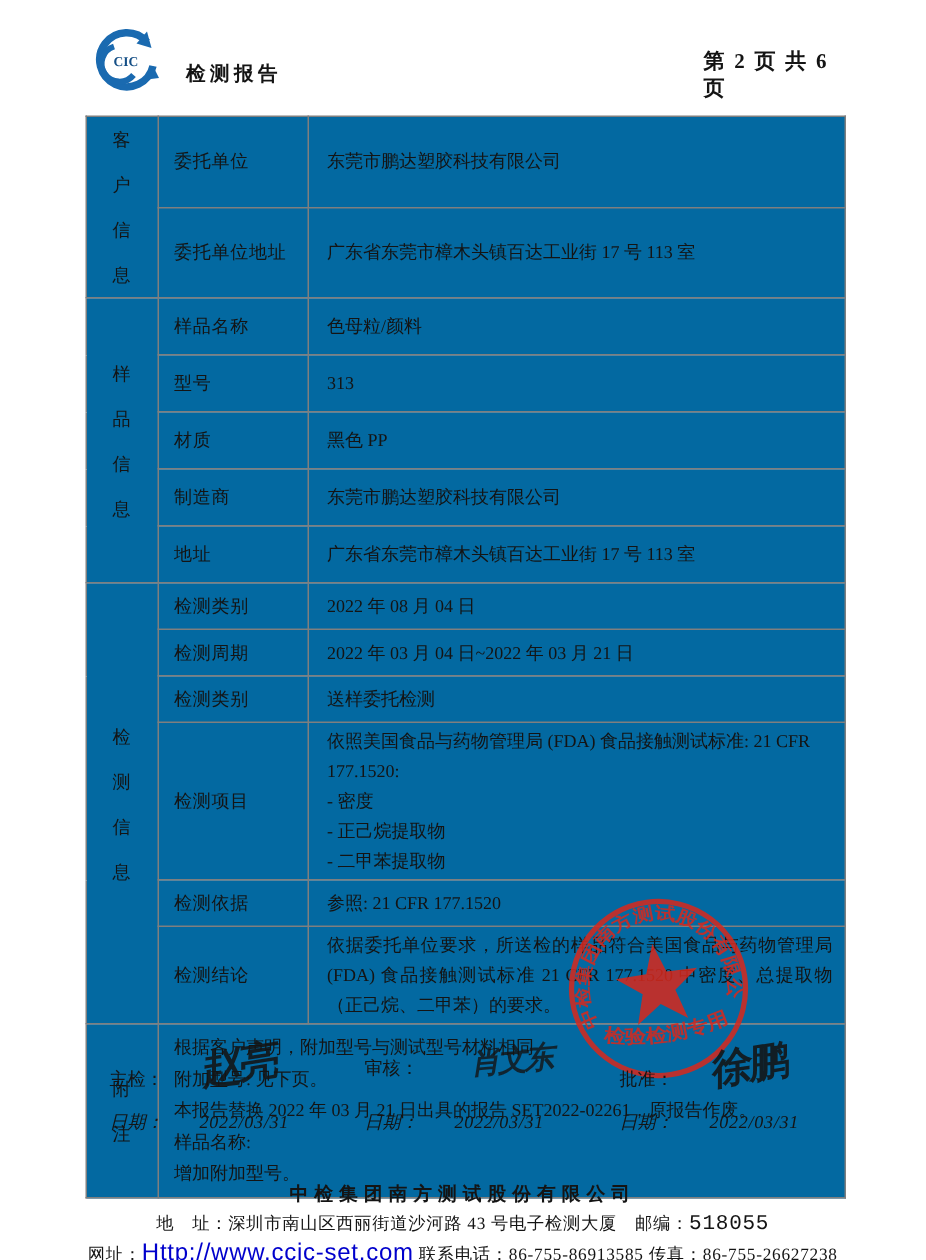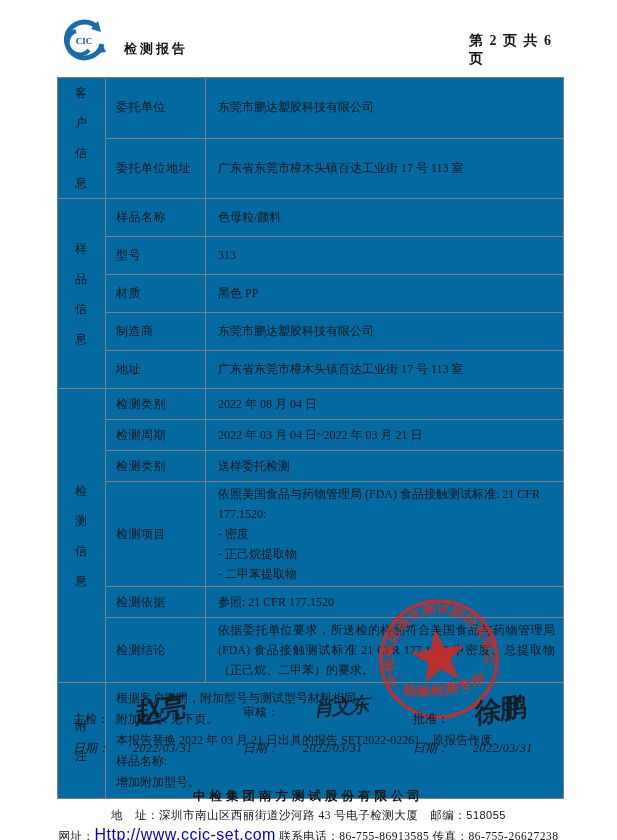--- a/index.html
+++ b/index.html
@@ -37,21 +37,21 @@
   .sig-name.small { font-size:20px; transform:rotate(-5deg) skewX(-14deg); margin-left:34px; opacity:0.8; }
   .date-line { position:absolute; top:62px; left:0; font-size:12px; white-space:nowrap;font-style:italic; }
   .date-val { margin-left:24px; letter-spacing:0.5px; }
   
   .stamp { position:absolute; left:376px; top:596px; width:126px; height:126px; z-index:2;
            transform:rotate(-8deg); opacity:0.85; }
   
   .ftr { position:absolute; top:788px; left:0; width:617px; text-align:center; }
   .ftr-company { font-size:12.5px; font-weight:bold; letter-spacing:4px; }
   .ftr-line { font-size:11.5px; margin-top:3px; letter-spacing:0.5px; }
-  .mono { font-family:Liberation Sans, sans-serif; font-size:11px; }
+  .mono { font-family:Liberation Mono, monospace; font-size:14px; }
   .link { color:#0000cc; text-decoration:underline; font-family:Liberation Sans, sans-serif; font-size:16px; }
 </style>
 </head>
 <body>
 
 <div class="page">
 
   <div class="hdr">
     <div class="logo">
       <svg viewBox="0 0 44 44" width="44" height="44">

